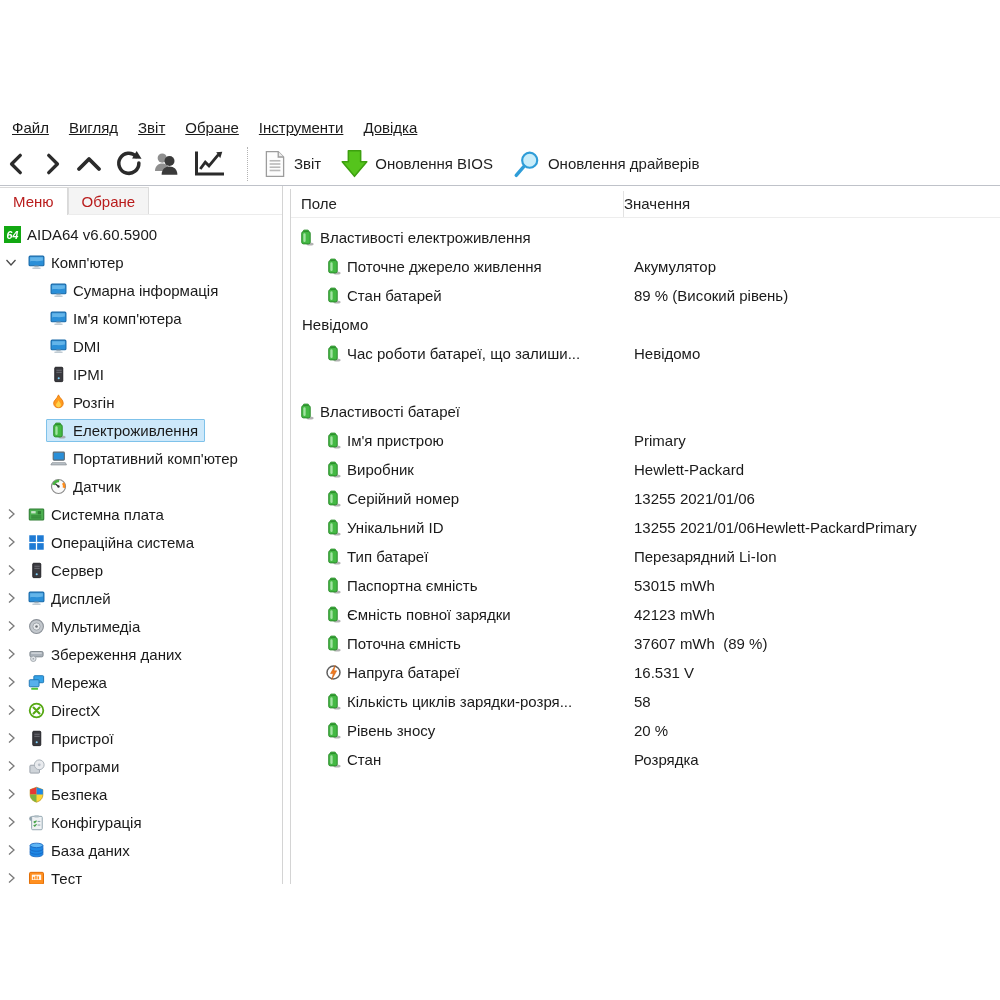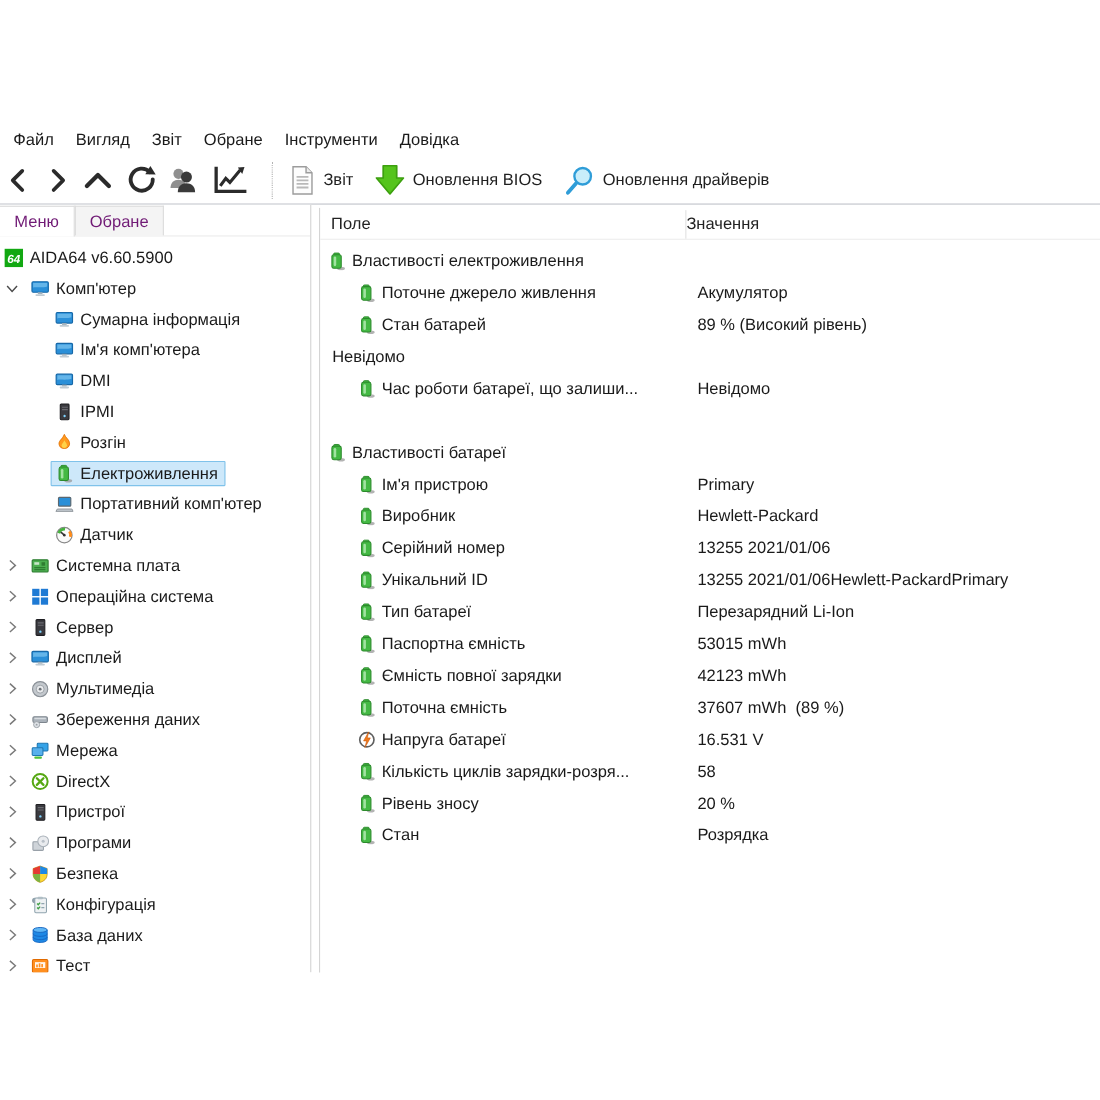--- a/index.html
+++ b/index.html
@@ -5,39 +5,39 @@
   html,body{margin:0;padding:0;}
   body{
     width:1000px;height:1000px;position:relative;background:#ffffff;
     font-family:"Liberation Sans", sans-serif;color:#1a1a1a;overflow:hidden;
     -webkit-font-smoothing:antialiased;
   }
   .app{position:absolute;left:0;top:112px;width:1000px;height:773px;background:#fff;}
 
   
   .menubar{height:30px;display:flex;align-items:center;padding-left:2px;}
-  .menu-item{font-size:15px;padding:4px 10px;cursor:default;}
+  .menu-item{font-size:15px;padding:4px 10px;cursor:default;text-decoration:underline;}
 
   
   .toolbar{height:44px;display:flex;align-items:center;border-bottom:1px solid #bfc2c9;padding-left:4px;box-sizing:border-box;}
   .navbtn{display:flex;align-items:center;justify-content:center;margin-right:9px;}
   .tb-sep{width:1px;height:34px;border-left:1px dotted #b3b3b3;margin:0 14px 0 10px;}
   .tb-btn{display:flex;align-items:center;margin-right:20px;}
   .tb-btn .lbl{font-size:15px;margin-left:7px;color:#1f1f1f;}
   .icn{display:inline-flex;align-items:center;justify-content:flex-end;font-style:italic;}
   .icn svg{display:block;}
 
   
   .panes{position:relative;width:1000px;height:698px;overflow:hidden;}
   .sidebar{position:absolute;left:0;top:0;width:283px;height:698px;border-right:1px solid #d4d4d4;box-sizing:border-box;background:#fff;overflow:hidden;}
   .main{position:absolute;left:290px;top:3px;width:710px;height:698px;border-left:1px solid #d4d4d4;box-sizing:border-box;background:#fff;overflow:hidden;}
 
   
   .tabs{display:flex;height:29px;align-items:stretch;border-bottom:1px solid #ececec;padding-top:1px;box-sizing:border-box;}
-  .tab{font-size:15px;display:flex;align-items:center;padding:0 13px;border:1px solid #dcdcdc;border-bottom:none;background:#f4f4f4;color:#701a75;}
+  .tab{font-size:15px;display:flex;align-items:center;padding:0 13px;border:1px solid #dcdcdc;border-bottom:none;background:#f4f4f4;color:#b91c1c;}
   .tab.active{background:#ffffff;border-color:#d9d9d9;margin-bottom:-1px;border-left:none;}
 
   
   .tree{padding-top:5px;}
   .trow{height:28px;display:flex;align-items:center;box-sizing:border-box;}
   .expander{width:16px;height:16px;margin:0 5px 0 3px;display:inline-flex;align-items:center;justify-content:center;flex:0 0 16px;}
   .ind2{width:46px;flex:0 0 46px;}
   .tsel{display:inline-flex;align-items:center;padding:2px 6px 2px 3px;border:1px solid transparent;border-radius:1px;}
   .tsel.selected{background:#cde8fa;border-color:#7fc2ea;}
   .tlabel{font-size:15px;margin-left:6px;white-space:nowrap;}

